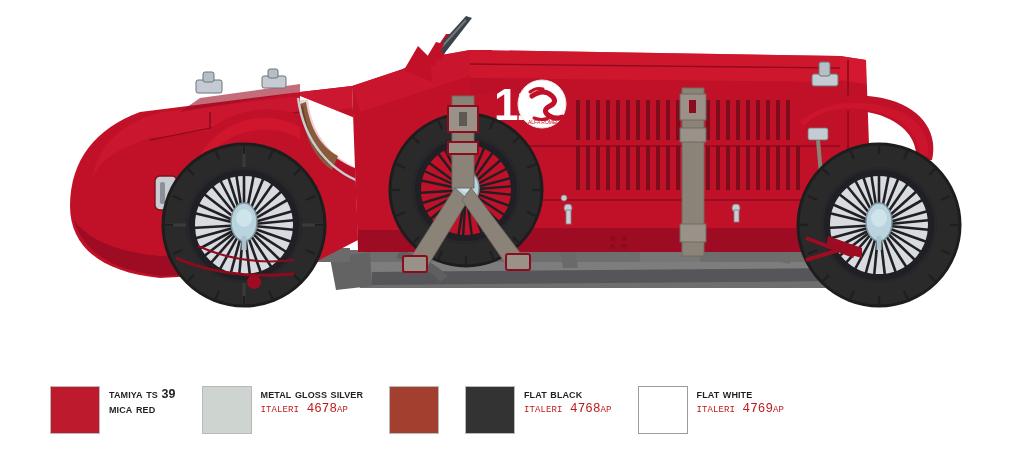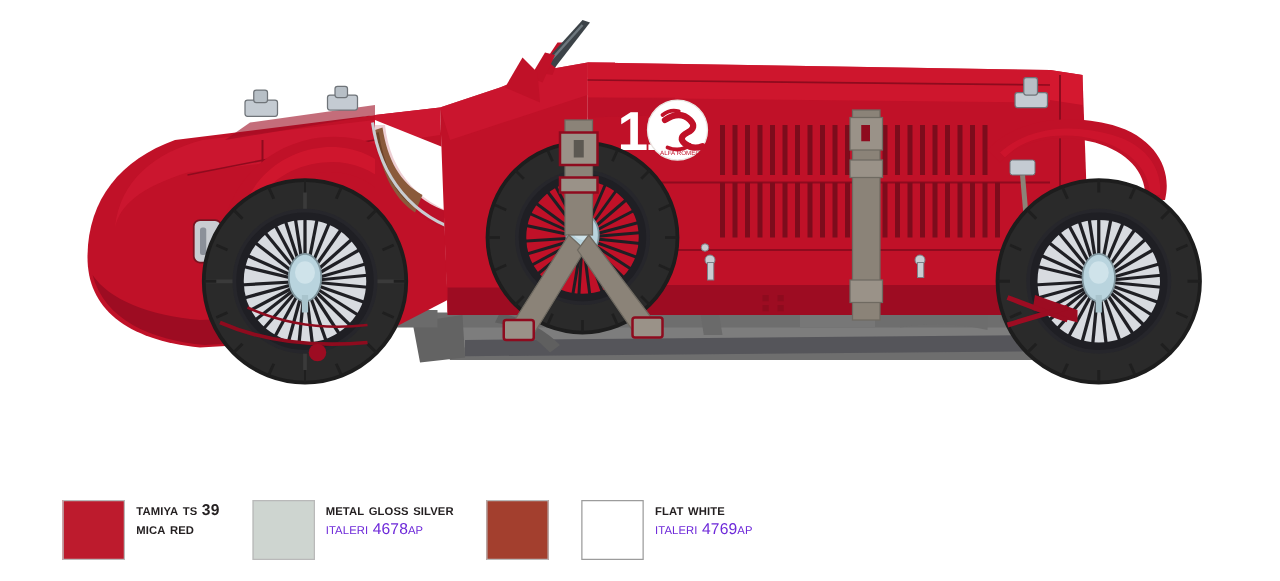--- a/index.html
+++ b/index.html
@@ -12,21 +12,21 @@
   }
   #page-root{position:relative;width:1024px;height:465px;background:#fff;}
 
   
   .illustration{position:absolute;left:0;top:0;width:1024px;height:360px;}
   .illustration svg{display:block;width:1024px;height:360px;}
 
   
   .legend{
     position:absolute;left:0;top:372px;width:1024px;height:80px;
-    display:flex;align-items:flex-end;
+    display:flex;align-items:center;
   }
   .legend-item{
     display:flex;align-items:flex-start;
     height:52px;
   }
   .swatch{
     width:50px;height:48px;flex:0 0 50px;
     border:1px solid #b9b9b9;
     box-sizing:border-box;
   }
@@ -41,25 +41,26 @@
     font-weight:bold;
     color:#231f20;
     line-height:15px;
     font-variant:small-caps;
     text-transform:lowercase;
     letter-spacing:.1px;
   }
   .lbl-name::first-letter{font-size:12.5px;}
   .lbl-code{
     font-size:12.5px;
-    color:#6d28d9;
+    color:#b91c1c;
     line-height:15px;
     font-variant:small-caps;
     text-transform:lowercase;
     letter-spacing:.1px;
+    font-family:Liberation Mono, monospace;
   }
   .sp-1{margin-left:50px;}
   .sp-n{margin-left:26px;}
 </style>
 </head>
 <body>
 
 <div id="page-root">
 
   <div class="illustration">
@@ -507,20 +508,27 @@
         <div class="lbl-name">Metal Gloss Silver</div>
         <div class="lbl-code">Italeri 4678AP</div>
       </div>
     </div>
 
     <div class="legend-item sp-n">
       <div class="swatch" style="background:#a33f2e;"></div>
     </div>
 
 
+    <div class="legend-item sp-n">
+      <div class="swatch" style="background:#333333;"></div>
+      <div class="labels">
+        <div class="lbl-name">Flat Black</div>
+        <div class="lbl-code">Italeri 4768AP</div>
+      </div>
+    </div>
 
     <div class="legend-item sp-n">
       <div class="swatch swatch-white" style="background:#ffffff;"></div>
       <div class="labels">
         <div class="lbl-name">Flat White</div>
         <div class="lbl-code">Italeri 4769AP</div>
       </div>
     </div>
 
   </div>

